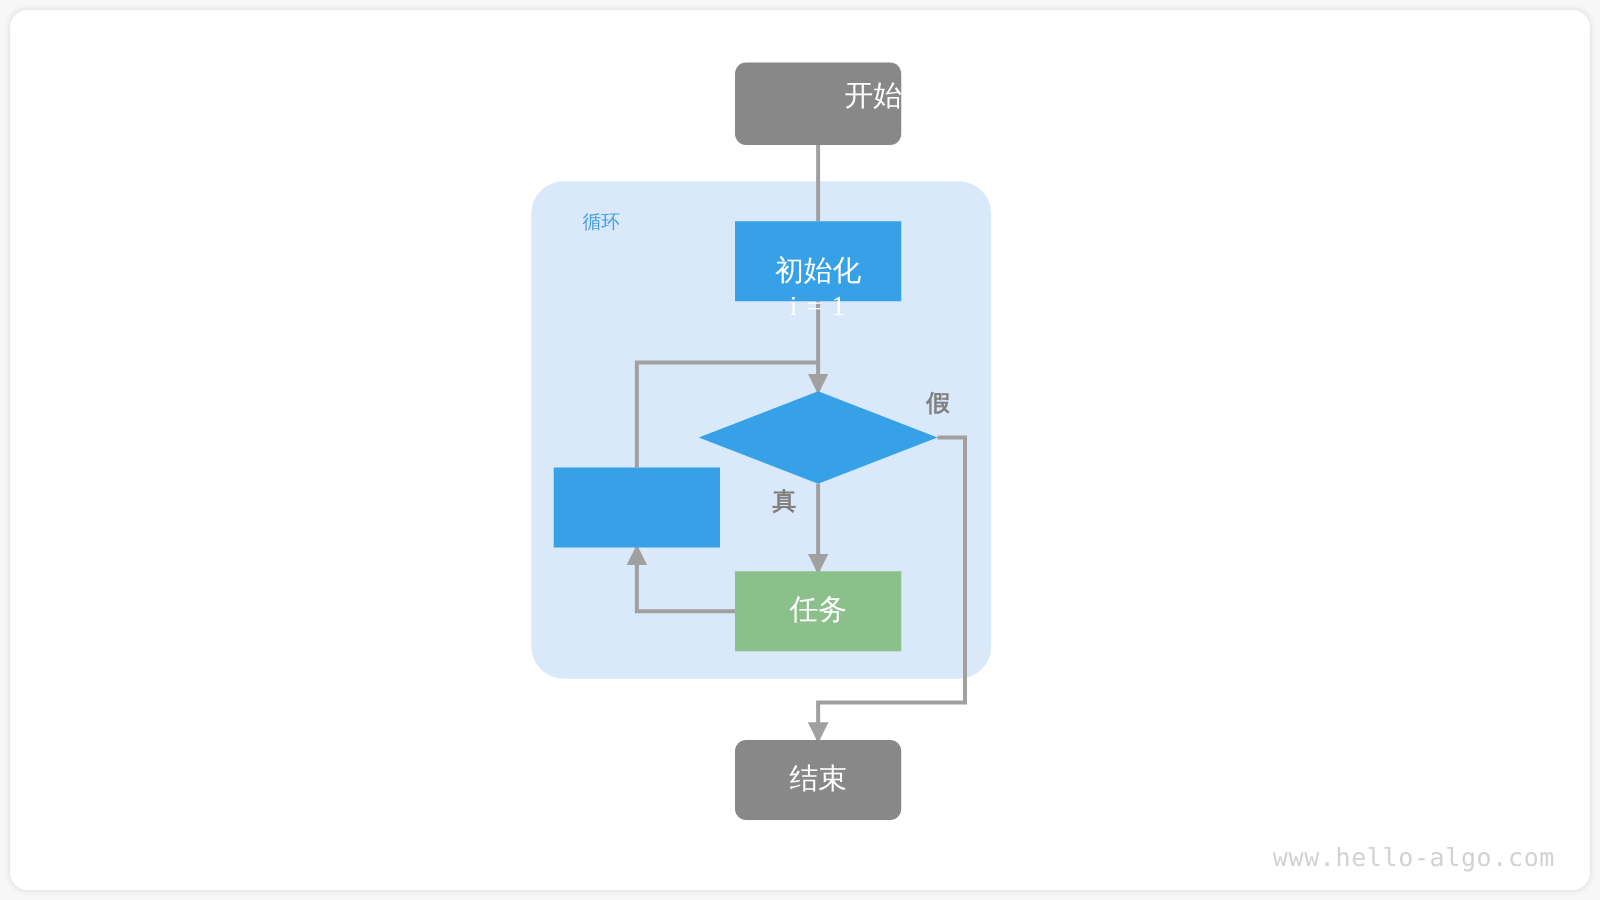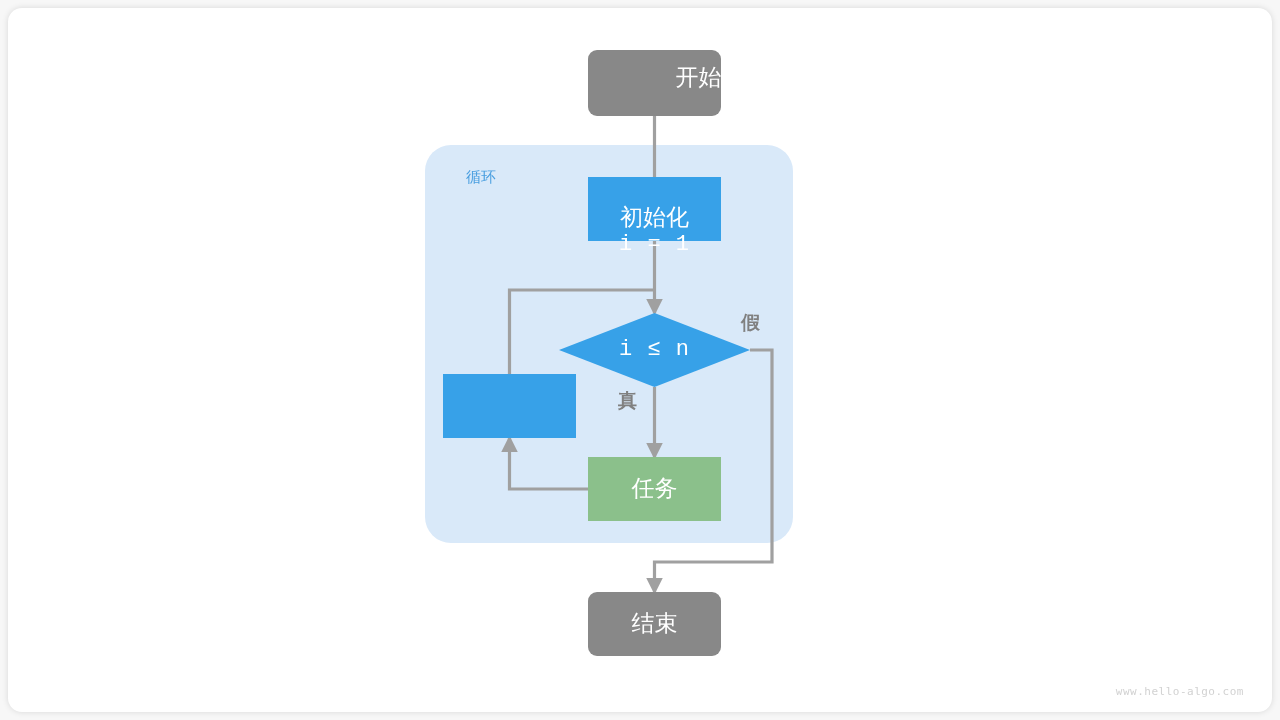--- a/index.html
+++ b/index.html
@@ -45,21 +45,21 @@
     color: #ffffff;
     text-align: center;
     pointer-events: none;
     line-height: 1.18;
   }
   .cjk {
     font-family: "DejaVu Sans", "Liberation Sans", sans-serif;
     font-size: 23px;
   }
   .code {
-    font-family: Liberation Mono, monospace;
+    font-family: Liberation Serif, serif;
     font-size: 22px;
     letter-spacing: 1px;
   }
   .edge-label {
     position: absolute;
     font-family: "DejaVu Sans", "Liberation Sans", sans-serif;
     font-size: 19px;
     font-weight: bold;
     color: #808080;
   }
@@ -71,21 +71,21 @@
     font-size: 15px;
     font-weight: normal;
     color: #4a9fe0;
     margin-left: 15px;
   }
   #watermark {
     position: absolute;
     right: 36px;
     bottom: 22px;
     font-family: "DejaVu Sans Mono", "Liberation Mono", monospace;
-    font-size: 11px;
+    font-size: 20px;
     color: #d2d2d2;
     letter-spacing: 0.5px;
   }
 </style>
 </head>
 <body>
 
 <div id="canvas">
   <div id="card"></div>
 
@@ -127,23 +127,20 @@
 
   <div class="node-label" style="left:588px; top:50px; width:133px; height:56px;margin-left:44px;">
     <span class="cjk">开始</span>
   </div>
 
   <div class="node-label" style="left:588px; top:177px; width:133px; height:64px;margin-top:22px;">
     <span class="cjk">初始化</span>
     <span class="code">i = 1</span>
   </div>
 
-  <div class="node-label" style="left:559px; top:313px; width:191px; height:74px;">
-    <span class="code">i ≤ n</span>
-  </div>
 
 
   <div class="node-label" style="left:588px; top:592px; width:133px; height:64px;">
     <span class="cjk">结束</span>
   </div>
 
   <div class="node-label" style="left:588px; top:457px; width:133px; height:64px;">
     <span class="cjk">任务</span>
   </div>
 

